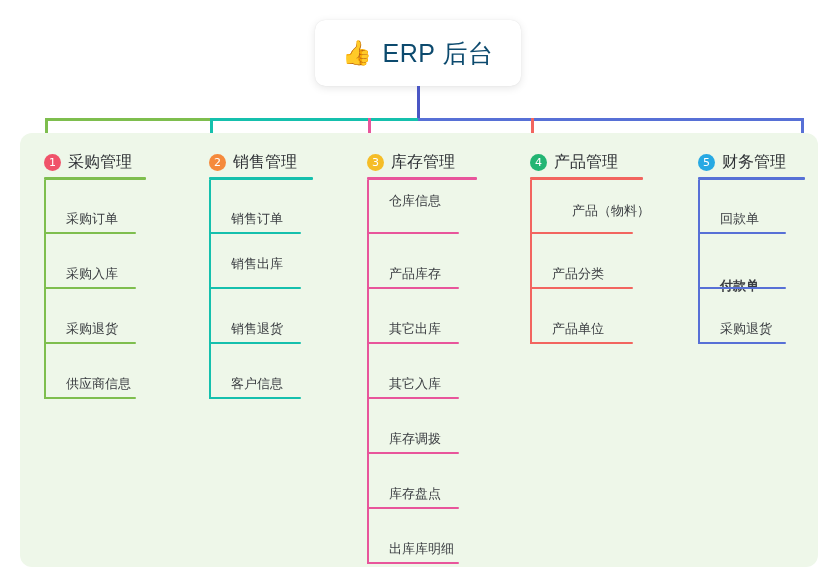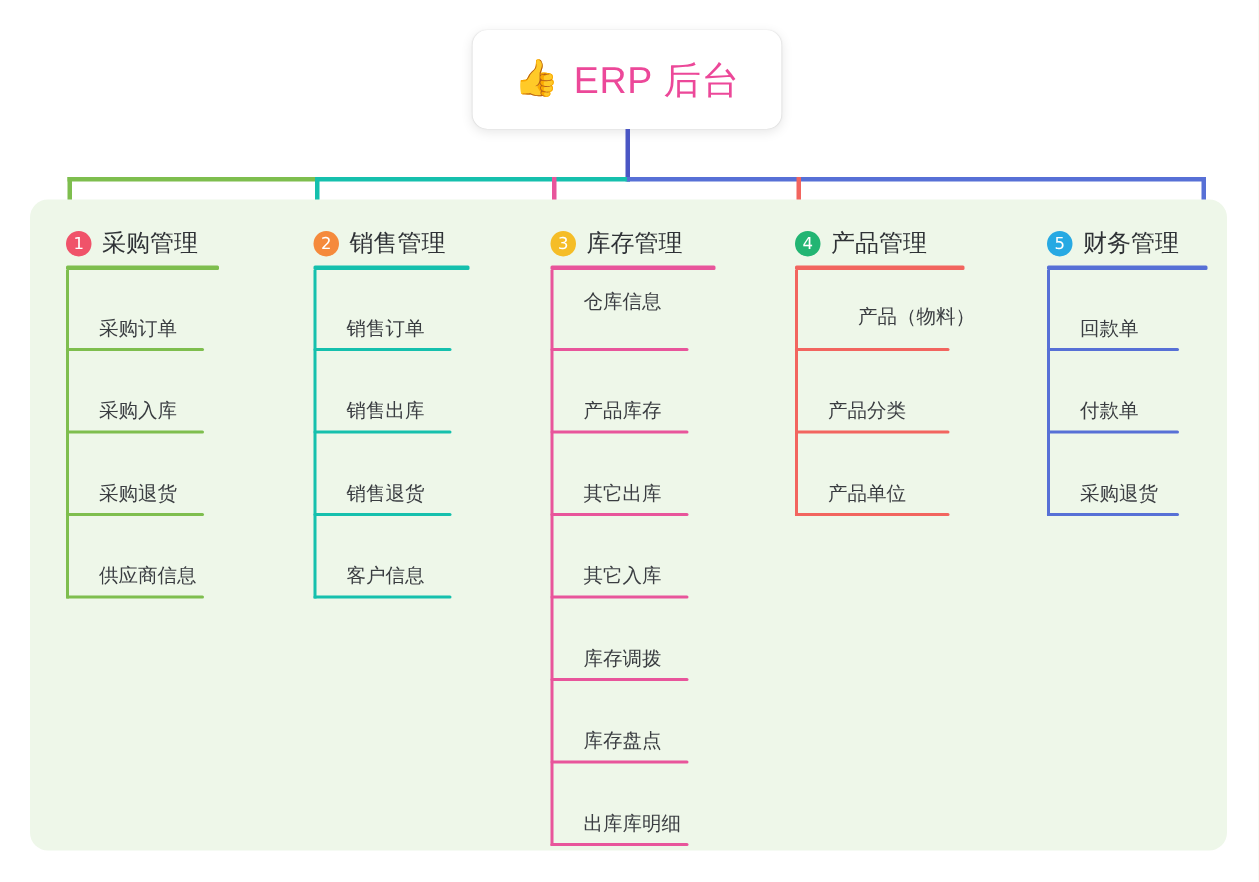--- a/index.html
+++ b/index.html
@@ -16,21 +16,21 @@
   
   .root-card{
     position:absolute;left:315px;top:20px;width:206px;height:66px;
     background:#ffffff;border-radius:10px;
     box-shadow:0 2px 8px rgba(0,0,0,.10),0 0 1px rgba(0,0,0,.12);
     display:flex;align-items:center;justify-content:center;gap:10px;
     box-sizing:border-box;
   }
   .root-emoji{font-size:24px;line-height:1;}
   .root-title{
-    font-size:25px;color:#ec4899;letter-spacing:.5px;white-space:nowrap;
+    font-size:25px;color:#0c4a6e;letter-spacing:.5px;white-space:nowrap;
   }
 
   
   .seg{position:absolute;}
 
   
   .panel{
     position:absolute;left:20px;top:133px;width:798px;height:434px;
     background:#eef7e9;border-radius:12px;
   }
@@ -109,21 +109,21 @@
         <div class="col-head" style="top: 150px;">
           <span class="badge" style="background: rgb(245, 138, 60);">2</span>
           <span class="col-title">销售管理</span>
         </div>
         <div class="head-rule" style="top: 177px; width: 104px; background: rgb(21, 192, 173);"></div>
         <div class="spine" style="top: 180px; height: 219px; background: rgb(21, 192, 173);"></div>
         <div class="leaf" style="top: 198px; width: 92px; height: 36px;">
           <span class="leaf-label">销售订单</span>
         </div>
         <div class="leaf-rule" style="top: 232px; width: 92px; background: rgb(21, 192, 173);"></div>
-        <div class="leaf" style="top: 253px; width: 92px; height: 36px;">
+        <div class="leaf" style="top: 243px; width: 92px; height: 36px;">
           <span class="leaf-label">销售出库</span>
         </div>
         <div class="leaf-rule" style="top: 287px; width: 92px; background: rgb(21, 192, 173);"></div>
         <div class="leaf" style="top: 308px; width: 92px; height: 36px;">
           <span class="leaf-label">销售退货</span>
         </div>
         <div class="leaf-rule" style="top: 342px; width: 92px; background: rgb(21, 192, 173);"></div>
         <div class="leaf" style="top: 363px; width: 92px; height: 36px;">
           <span class="leaf-label">客户信息</span>
         </div>
@@ -189,21 +189,21 @@
         <div class="col-head" style="top: 150px;">
           <span class="badge" style="background: rgb(39, 169, 227);">5</span>
           <span class="col-title">财务管理</span>
         </div>
         <div class="head-rule" style="top: 177px; width: 107px; background: rgb(87, 112, 214);"></div>
         <div class="spine" style="top: 180px; height: 164px; background: rgb(87, 112, 214);"></div>
         <div class="leaf" style="top: 198px; width: 88px; height: 36px;">
           <span class="leaf-label">回款单</span>
         </div>
         <div class="leaf-rule" style="top: 232px; width: 88px; background: rgb(87, 112, 214);"></div>
-        <div class="leaf" style="top: 253px; width: 88px; height: 36px;">
+        <div class="leaf" style="top: 265px; width: 88px; height: 36px; font-weight: bold;">
           <span class="leaf-label">付款单</span>
         </div>
         <div class="leaf-rule" style="top: 287px; width: 88px; background: rgb(87, 112, 214);"></div>
         <div class="leaf" style="top: 308px; width: 88px; height: 36px;">
           <span class="leaf-label">采购退货</span>
         </div>
         <div class="leaf-rule" style="top: 342px; width: 88px; background: rgb(87, 112, 214);"></div>
       </div>
     </div>
 

